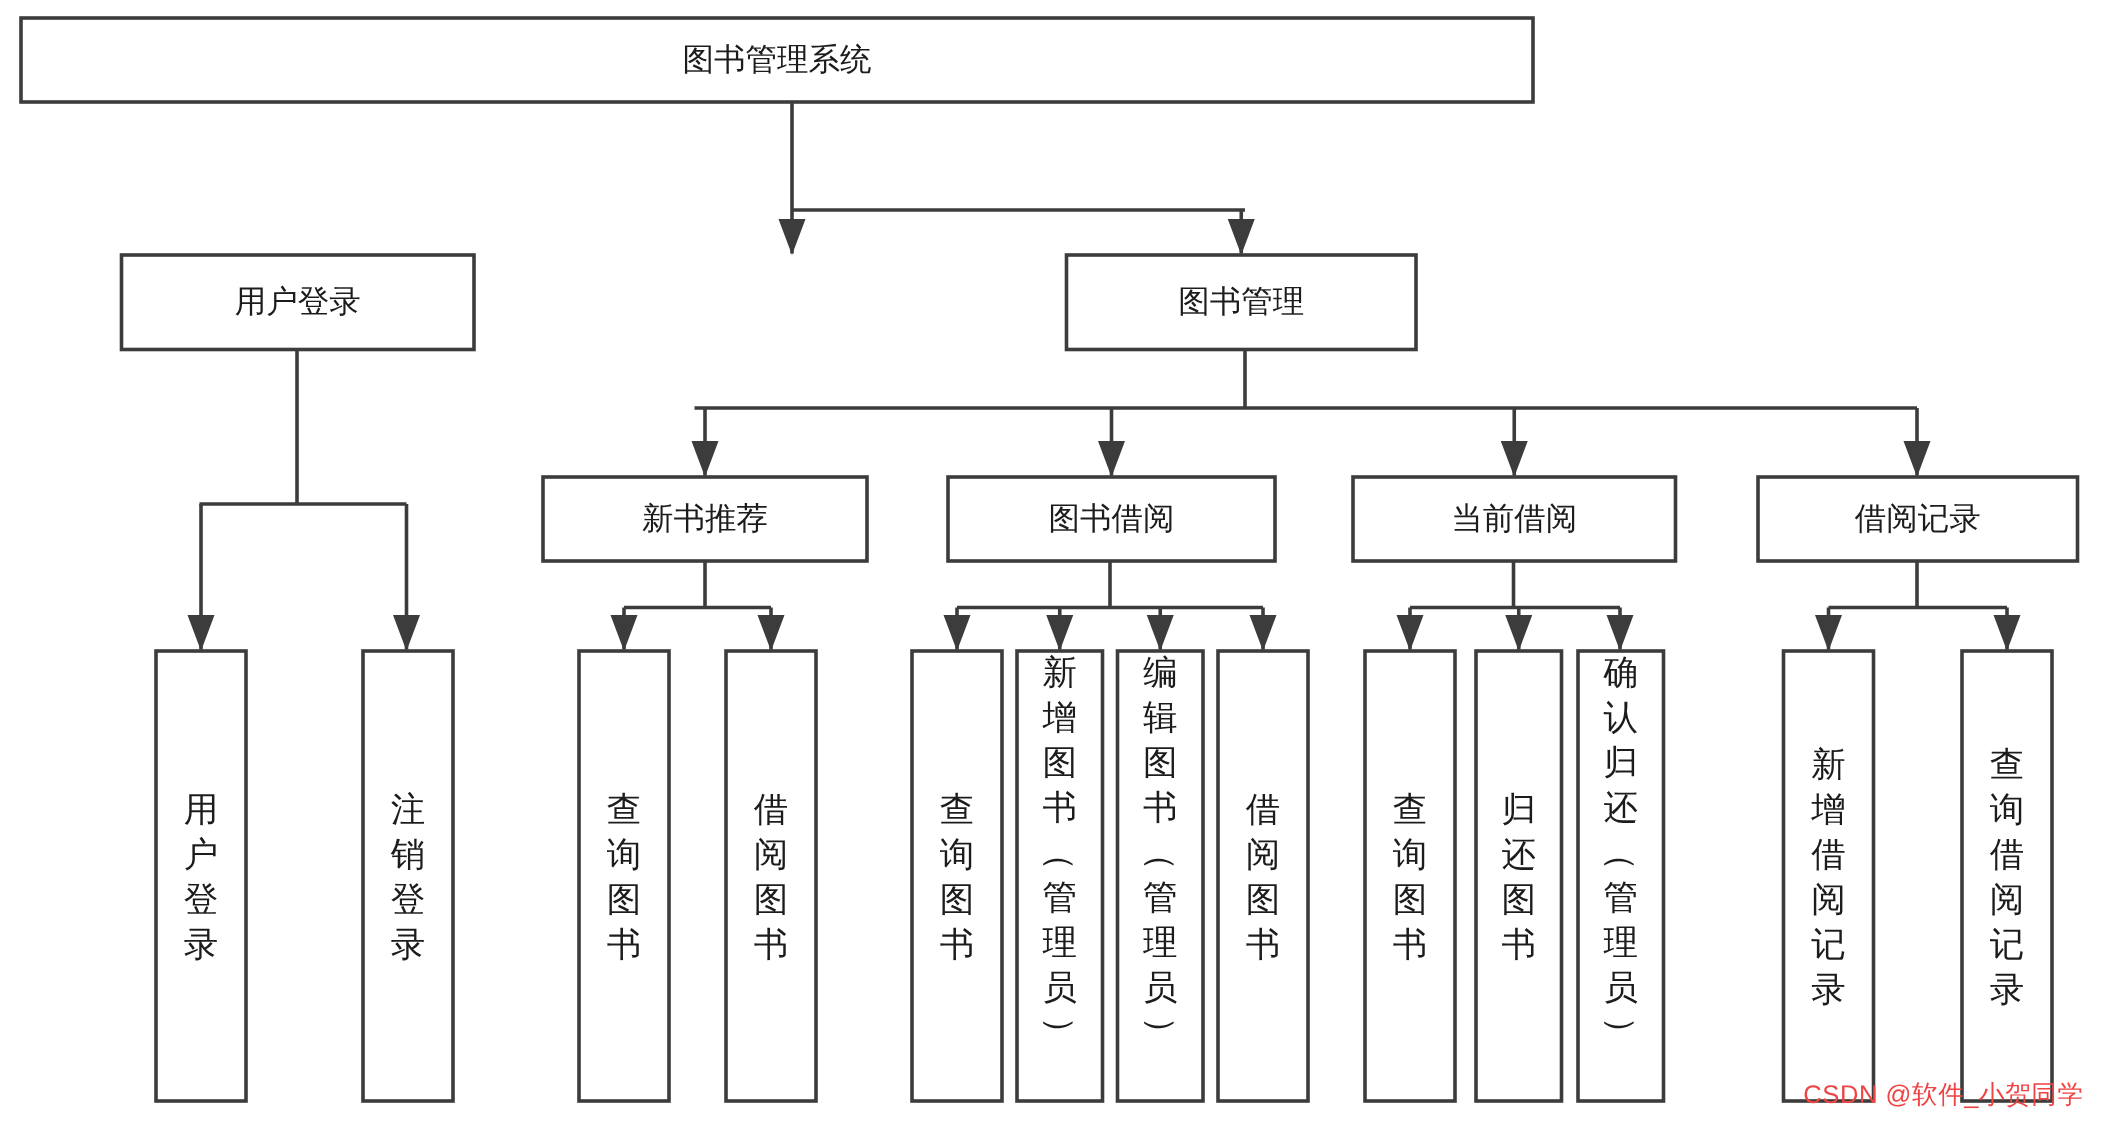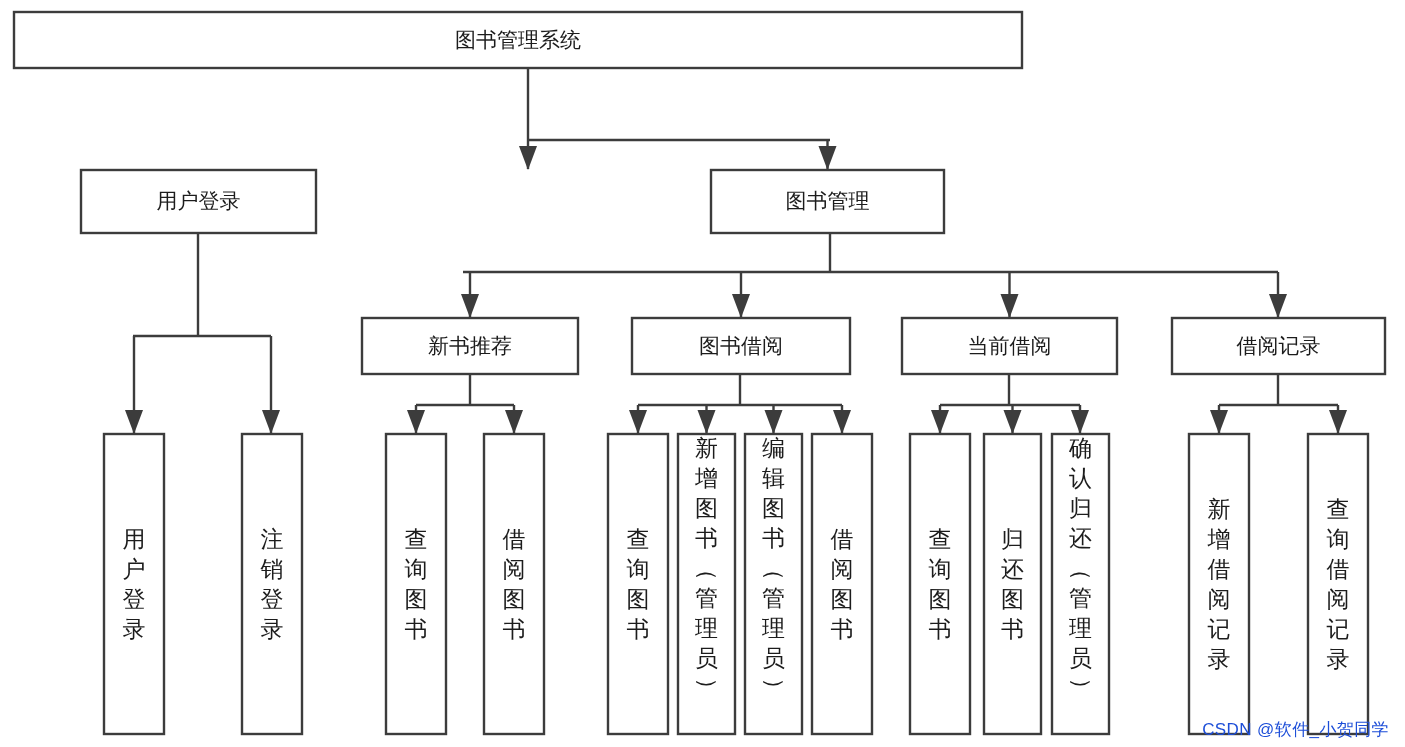--- a/index.html
+++ b/index.html
@@ -54,21 +54,21 @@
     font-size: 23px;
     fill: #1c1c1c;
     text-anchor: middle;
   }
   .watermark-text {
     position: absolute;
     right: 16px;
     bottom: 6px;
     font-family: "Liberation Sans", "DejaVu Sans", sans-serif;
     font-size: 17px;
-    color: #1d4ed8;
+    color: #ef4444;
     letter-spacing: 0.4px;
     white-space: nowrap;
     user-select: none;
   }
 </style>
 </head>
 <body>
 
 <div id="diagram-root">
 

